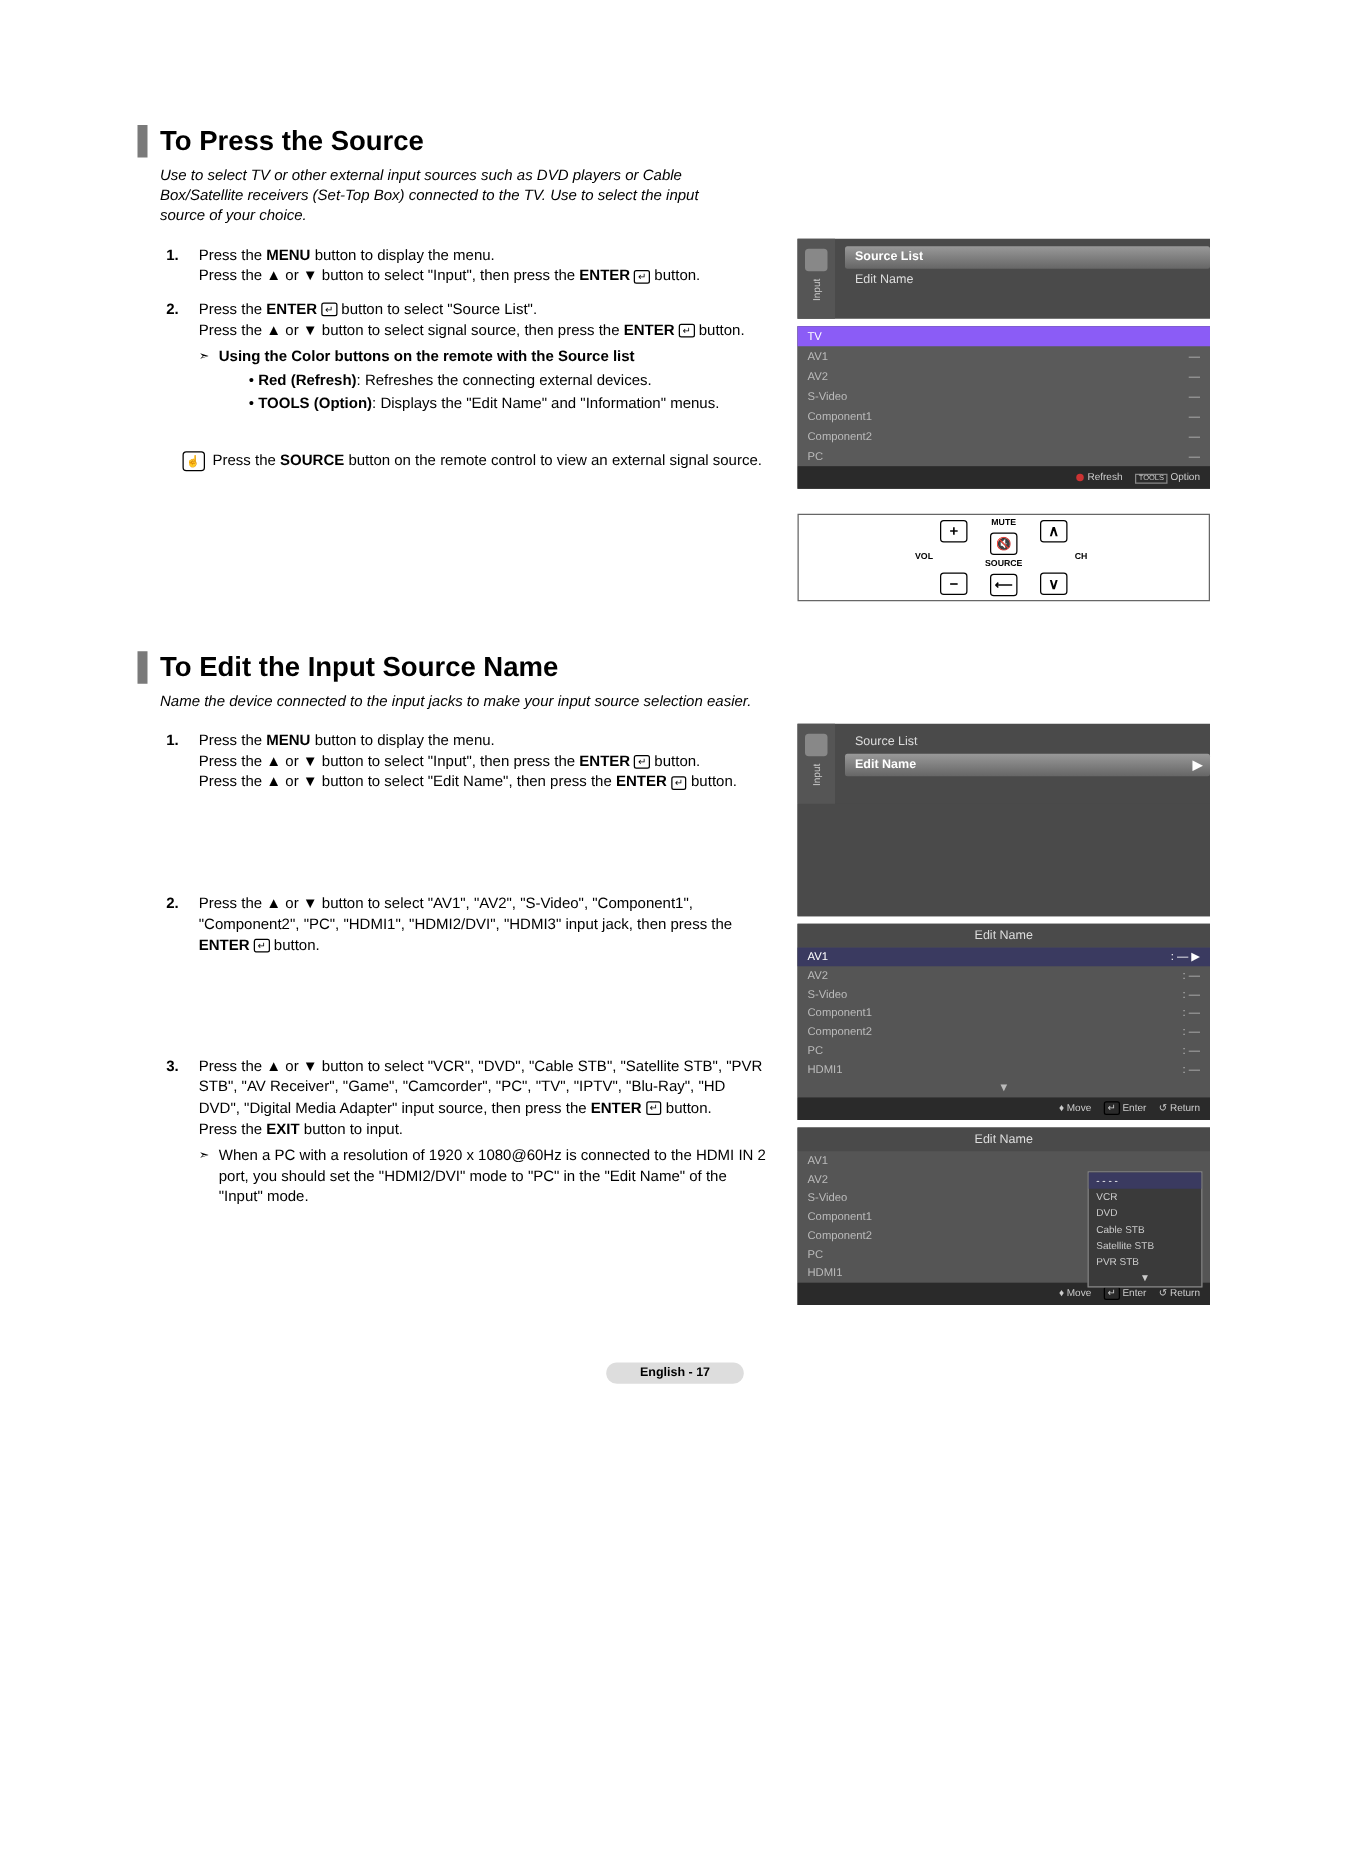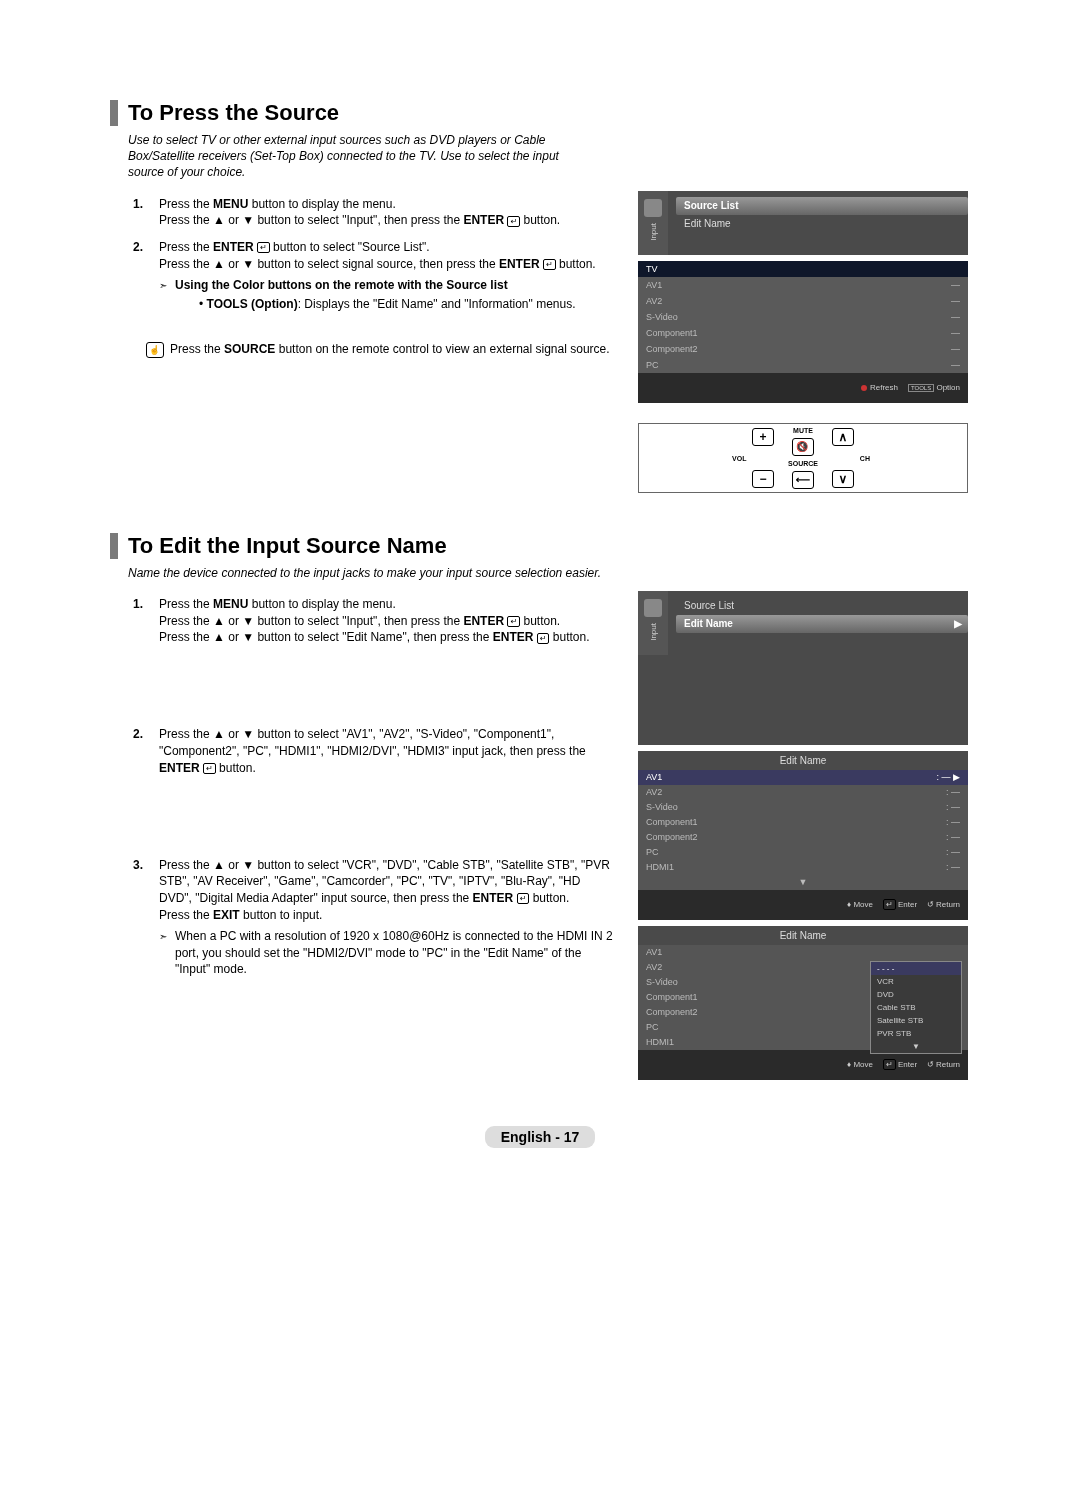--- a/index.html
+++ b/index.html
@@ -160,32 +160,32 @@
   .tv-row {
     display: flex;
     height: 16px;
     align-items: center;
     padding: 0 8px;
     font-size: 9px;
     color: #bbb;
     justify-content: space-between;
   }
   .tv-row.hl {
-    background: #0f172a;
+    background: #8b5cf6;
     color: #fff;
   }
   .tv-title {
     text-align: center;
     padding: 4px 0;
     font-size: 10px;
     background: #4a4a4a;
   }
   .tv-footer {
     background: #2a2a2a;
-    height: 30px;
+    height: 18px;
     display: flex;
     align-items: center;
     justify-content: flex-end;
     padding-right: 8px;
     font-size: 8px;
     gap: 10px;
     color: #ccc;
   }
   .tv-footer .dot {
     display:inline-block;width:6px;height:6px;border-radius:50%;background:#c33;margin-right:3px;vertical-align:middle;
@@ -250,21 +250,21 @@
   .popup-item {
     padding: 2px 6px;
     color: #ccc;
   }
   .popup-item.sel {
     background: #3a3a60;
     color: #fff;
   }
   .page-footer {
     text-align: center;
-    font-size: 14px;
+    font-size: 10px;
     font-weight: bold;
     background: #ddd;
     border-radius: 9px;
     width: 110px;
     margin: 40px auto 0;
     padding: 3px 0;
   }
   .sect2 { margin-top: 40px; }
   .enter-icon {
     display:inline-block;border:1px solid #000;border-radius:2px;font-size:8px;padding:0 2px;line-height:9px;vertical-align:middle;
@@ -282,20 +282,21 @@
       <li>
         <span>Press the </span><b>MENU</b><span> button to display the menu.</span><br>
         <span>Press the ▲ or ▼ button to select "Input", then press the </span><b>ENTER</b> <span class="enter-icon">↵</span><span> button.</span>
       </li>
       <li>
         <span>Press the </span><b>ENTER</b> <span class="enter-icon">↵</span><span> button to select "Source List".</span><br>
         <span>Press the ▲ or ▼ button to select signal source, then press the </span><b>ENTER</b> <span class="enter-icon">↵</span><span> button.</span>
         <ul class="arrow-list">
           <li><b>Using the Color buttons on the remote with the Source list</b>
             <ul class="bullet-list">
+              <li><span><b>Red (Refresh)</b><span>: Refreshes the connecting external devices.</span></span></li>
               <li><span><b>TOOLS (Option)</b><span>: Displays the "Edit Name" and "Information" menus.</span></span></li>
             </ul>
           </li>
         </ul>
       </li>
     </ol>
     <div class="tip-row">
       <div class="tip-icon">☝</div>
       <div style="max-width:440px"><span>Press the </span><b>SOURCE</b><span> button on the remote control to view an external signal source.</span></div>
     </div>

